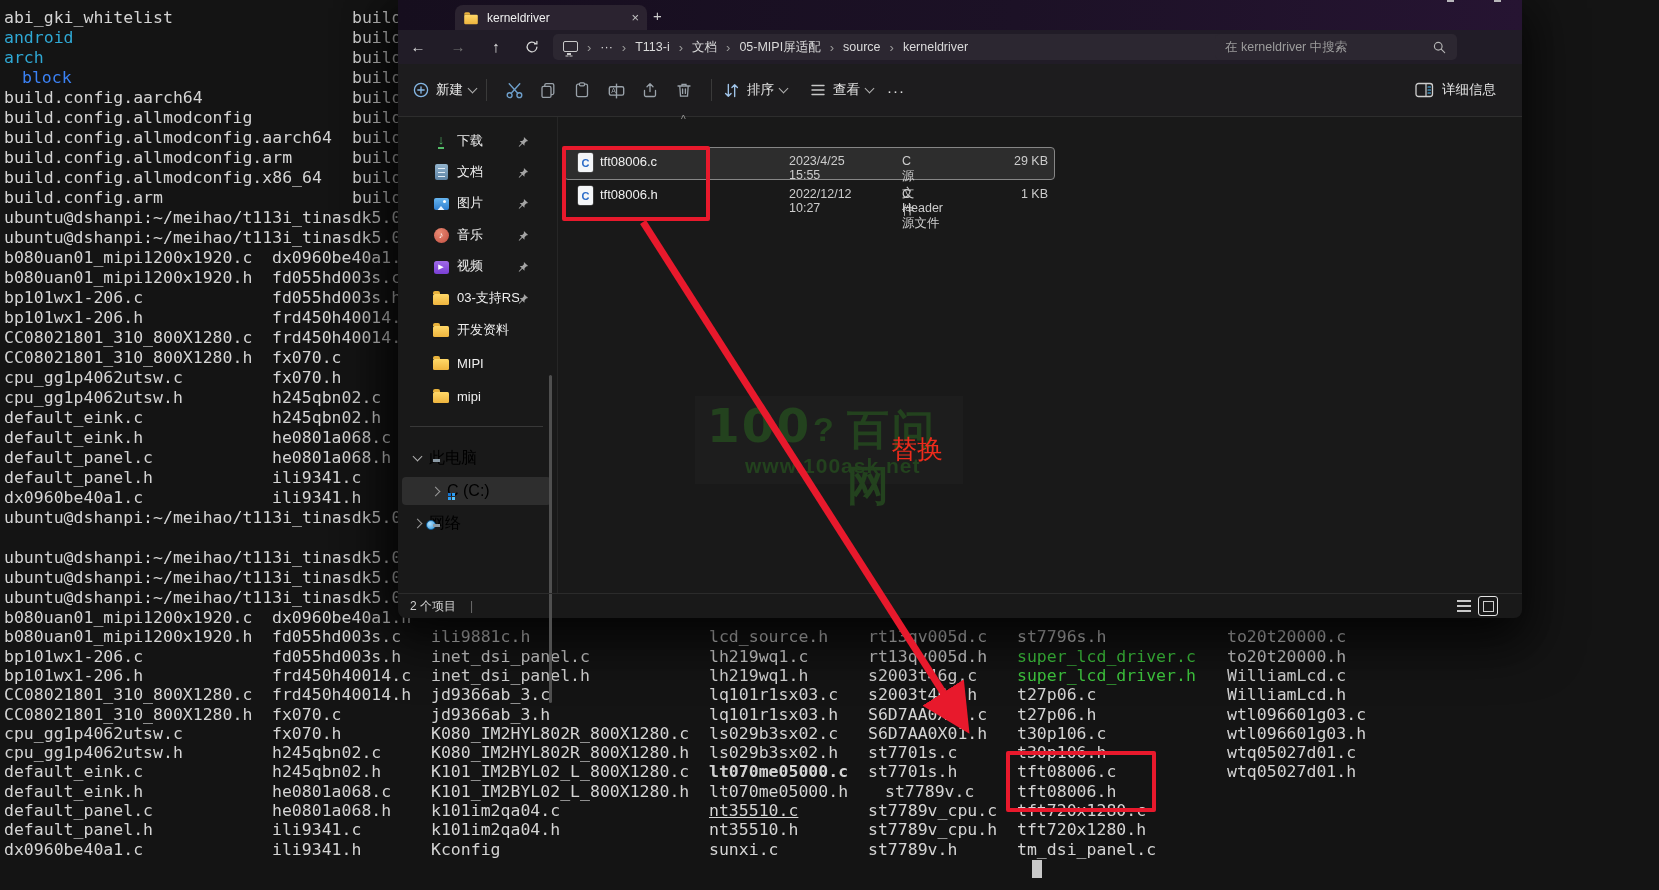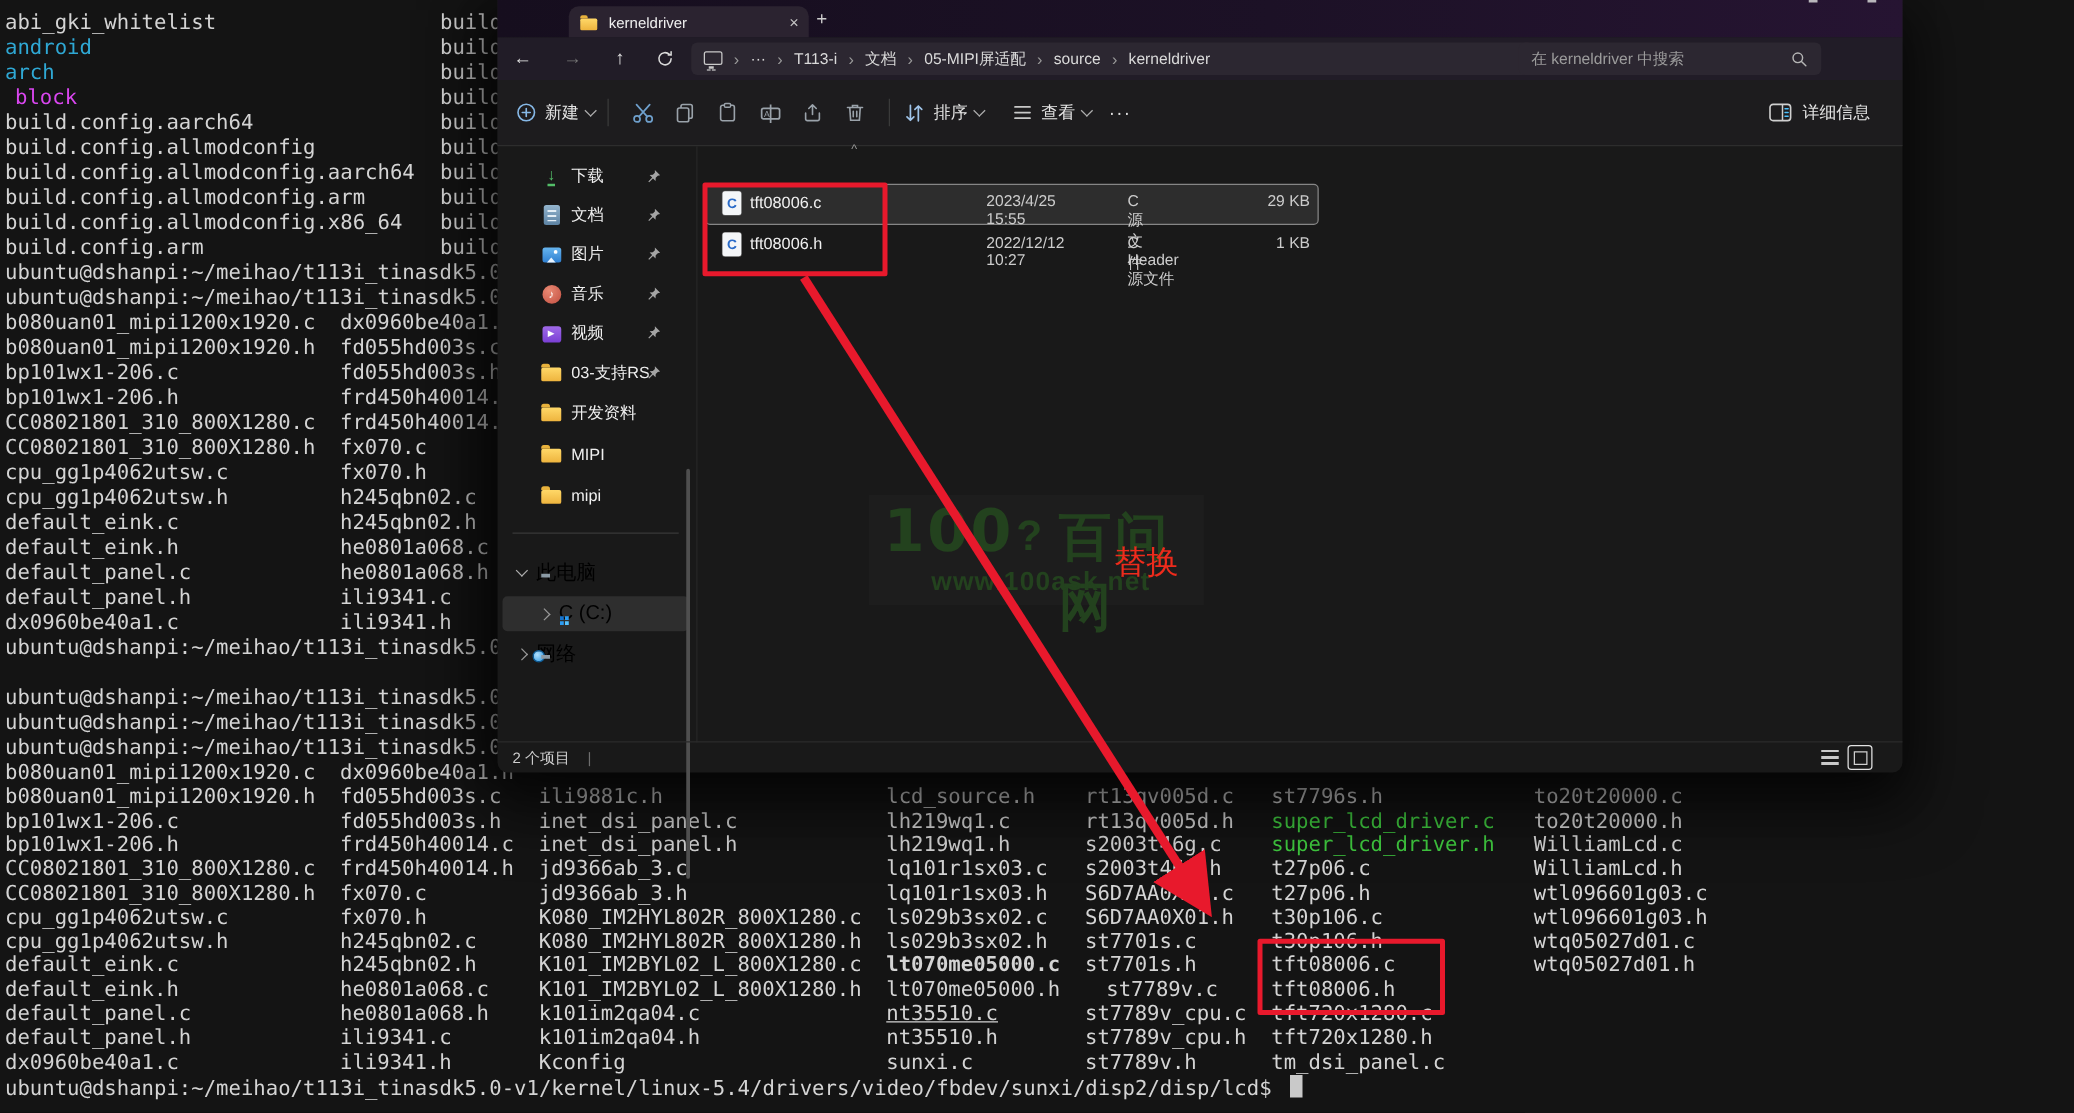--- a/index.html
+++ b/index.html
@@ -135,21 +135,21 @@
 </head>
 <body>
 
 <div id="screen">
 
   <div id="terminal">
     <div id="term-cursor"></div>
   <div class="trow" style="left: 4px; top: 8px; color: rgb(212, 212, 212);">abi_gki_whitelist</div>
       <div class="trow" style="left: 4px; top: 28px; color: rgb(47, 168, 212);">android</div>
       <div class="trow" style="left: 4px; top: 48px; color: rgb(47, 168, 212);">arch</div>
-      <div class="trow" style="left: 12px; top: 68px; color: #d946ef;">block</div>
+      <div class="trow" style="left: 22px; top: 68px; color: #3b82f6;">block</div>
       <div class="trow" style="left: 4px; top: 88px; color: rgb(212, 212, 212);">build.config.aarch64</div>
       <div class="trow" style="left: 4px; top: 108px; color: rgb(212, 212, 212);">build.config.allmodconfig</div>
       <div class="trow" style="left: 4px; top: 128px; color: rgb(212, 212, 212);">build.config.allmodconfig.aarch64</div>
       <div class="trow" style="left: 4px; top: 148px; color: rgb(212, 212, 212);">build.config.allmodconfig.arm</div>
       <div class="trow" style="left: 4px; top: 168px; color: rgb(212, 212, 212);">build.config.allmodconfig.x86_64</div>
       <div class="trow" style="left: 4px; top: 188px; color: rgb(212, 212, 212);">build.config.arm</div>
       <div class="trow" style="left: 352px; top: 8px; color: rgb(212, 212, 212);">build</div>
       <div class="trow" style="left: 352px; top: 28px; color: rgb(212, 212, 212);">build</div>
       <div class="trow" style="left: 352px; top: 48px; color: rgb(212, 212, 212);">build</div>
       <div class="trow" style="left: 352px; top: 68px; color: rgb(212, 212, 212);">build</div>
@@ -266,21 +266,20 @@
       <div class="trow" style="left: 1017px; top: 820.3px; color: rgb(212, 212, 212);">tft720x1280.h</div>
       <div class="trow" style="left: 1017px; top: 839.6px; color: rgb(212, 212, 212);">tm_dsi_panel.c</div>
       <div class="trow" style="left: 1227px; top: 627.3px; color: rgb(212, 212, 212);">to20t20000.c</div>
       <div class="trow" style="left: 1227px; top: 646.6px; color: rgb(212, 212, 212);">to20t20000.h</div>
       <div class="trow" style="left: 1227px; top: 665.9px; color: rgb(212, 212, 212);">WilliamLcd.c</div>
       <div class="trow" style="left: 1227px; top: 685.2px; color: rgb(212, 212, 212);">WilliamLcd.h</div>
       <div class="trow" style="left: 1227px; top: 704.5px; color: rgb(212, 212, 212);">wtl096601g03.c</div>
       <div class="trow" style="left: 1227px; top: 723.8px; color: rgb(212, 212, 212);">wtl096601g03.h</div>
       <div class="trow" style="left: 1227px; top: 743.1px; color: rgb(212, 212, 212);">wtq05027d01.c</div>
       <div class="trow" style="left: 1227px; top: 762.4px; color: rgb(212, 212, 212);">wtq05027d01.h</div>
-      <div class="trow" style="left: 4px; top: 861px;">ubuntu@dshanpi:~/meihao/t113i_tinasdk5.0-v1/kernel/linux-5.4/drivers/video/fbdev/sunxi/disp2/disp/lcd$</div>
     </div>
 
   <div id="win">
 
     <div id="tabstrip">
       <div id="tab">
         <span class="ic-folder small"></span>
         <span class="lbl">kerneldriver</span>
         <span class="x">×</span>
       </div>

